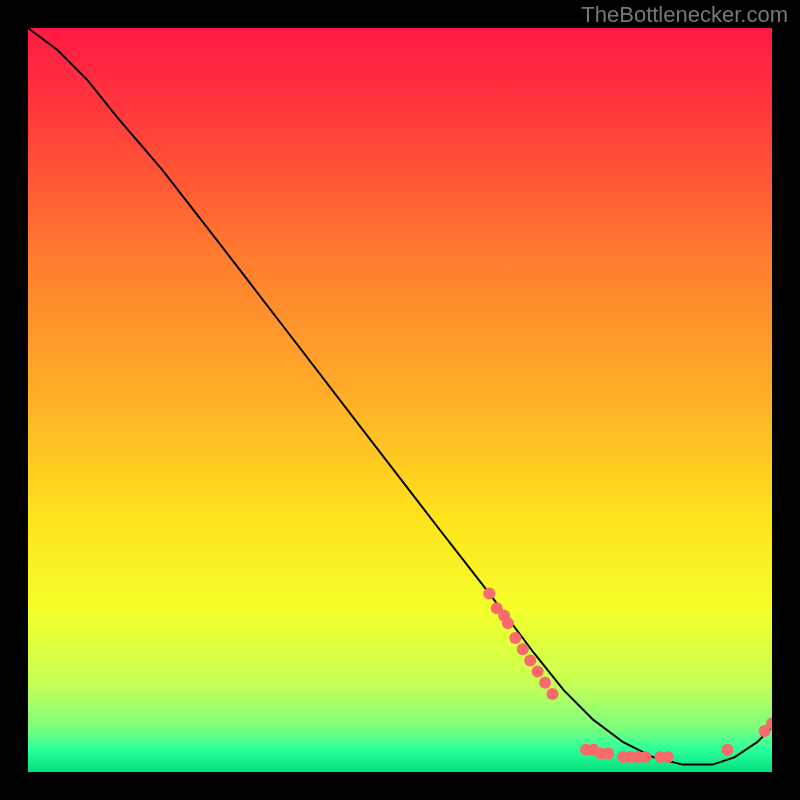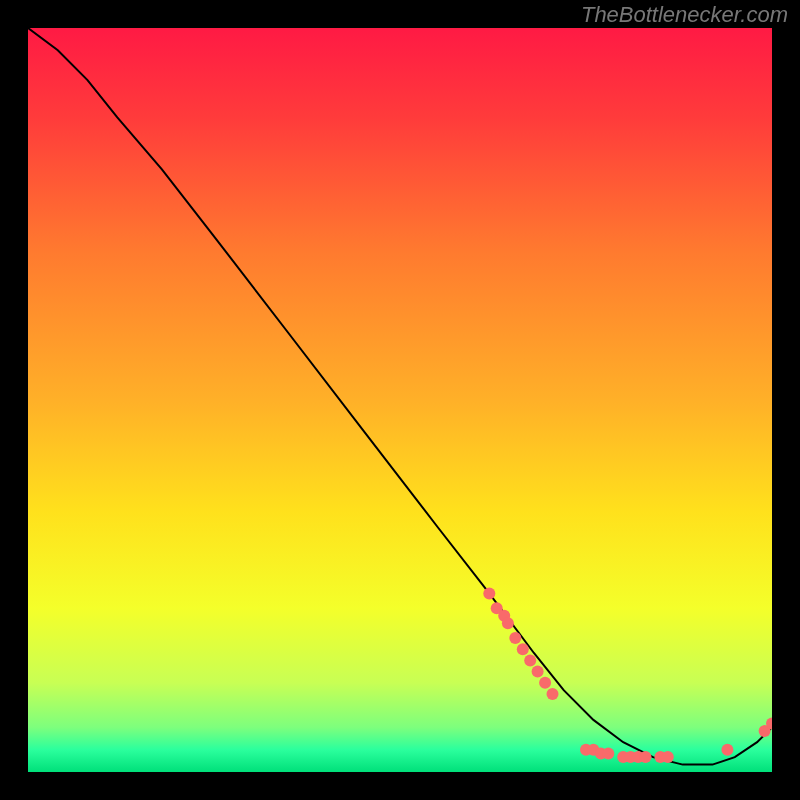--- a/index.html
+++ b/index.html
@@ -12,21 +12,20 @@
     font-family: Arial, Helvetica, sans-serif;
   }
   .attribution {
     position: absolute;
     top: 2px;
     right: 12px;
     color: #777;
     font-size: 22px;
     font-weight: 500;
     letter-spacing: 0px;
-    font-style: italic;
   }
   .plot-wrap {
     position: absolute;
     left: 28px;
     top: 28px;
     width: 744px;
     height: 744px;
   }
   svg { display: block; }
 </style>

